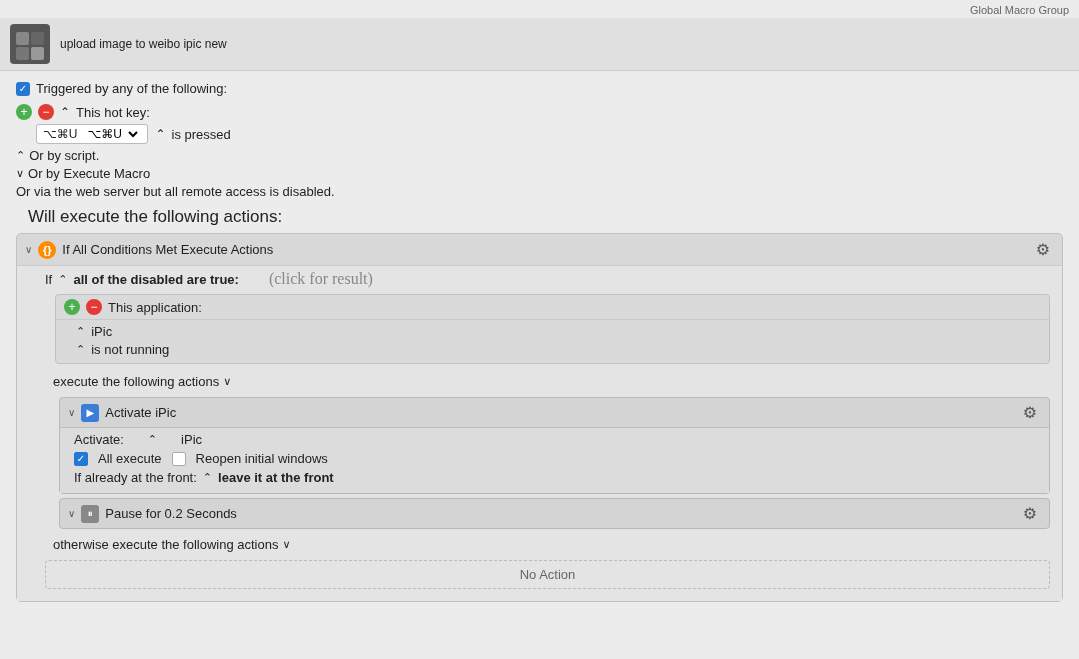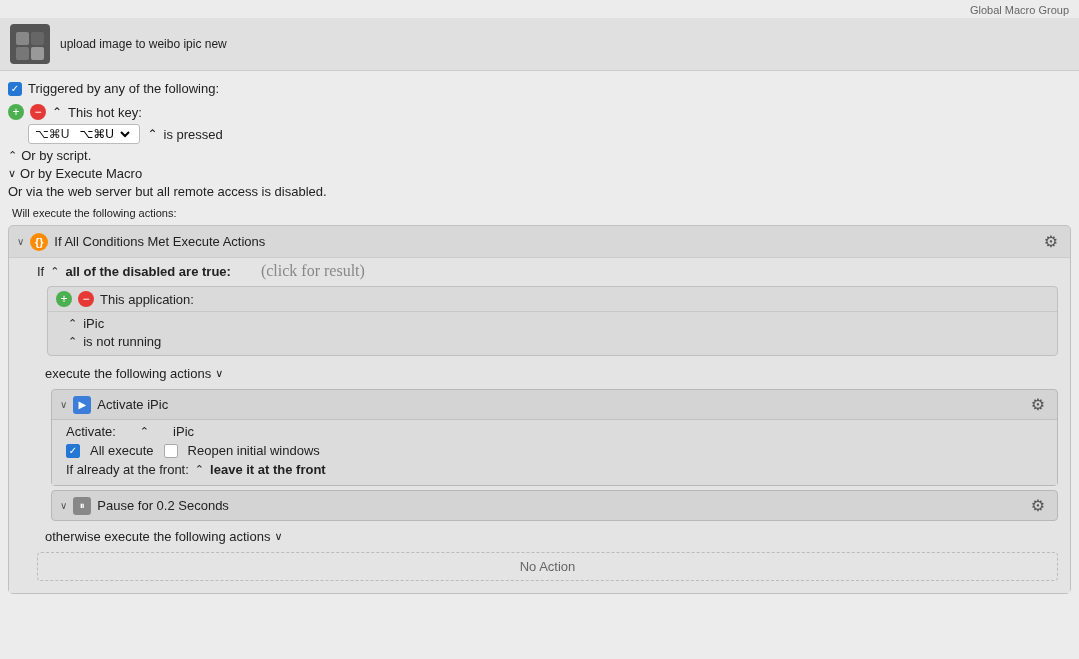--- a/index.html
+++ b/index.html
@@ -37,21 +37,21 @@
     .macro-icon svg { width: 32px; height: 32px; }
     .macro-title-input {
       font-size: 12px;
       color: #222;
       background: transparent;
       border: none;
       outline: none;
       flex: 1;
     }
     .main-content {
-      padding: 10px 8px;
+      padding: 10px 16px;
     }
     .trigger-section { margin-bottom: 6px; }
     .trigger-header {
       display: flex;
       align-items: center;
       gap: 6px;
       margin-bottom: 8px;
     }
     .checkbox-blue {
       width: 14px; height: 14px;
@@ -98,22 +98,22 @@
     .indent-1 { margin-left: 20px; }
     .script-row, .execute-row, .webserver-row {
       margin-left: 0;
       margin-bottom: 3px;
       display: flex;
       align-items: center;
       gap: 4px;
       font-size: 13px;
     }
     .will-execute {
-      margin: 8px 4px 6px;
-      font-size: 11px;
+      margin: 8px 12px 6px;
+      font-size: 17px;
     }
     .action-block {
       background: #d8d8d8;
       border: 1px solid #c0c0c0;
       border-radius: 5px;
       margin-bottom: 6px;
     }
     .action-header {
       display: flex;
       align-items: center;

